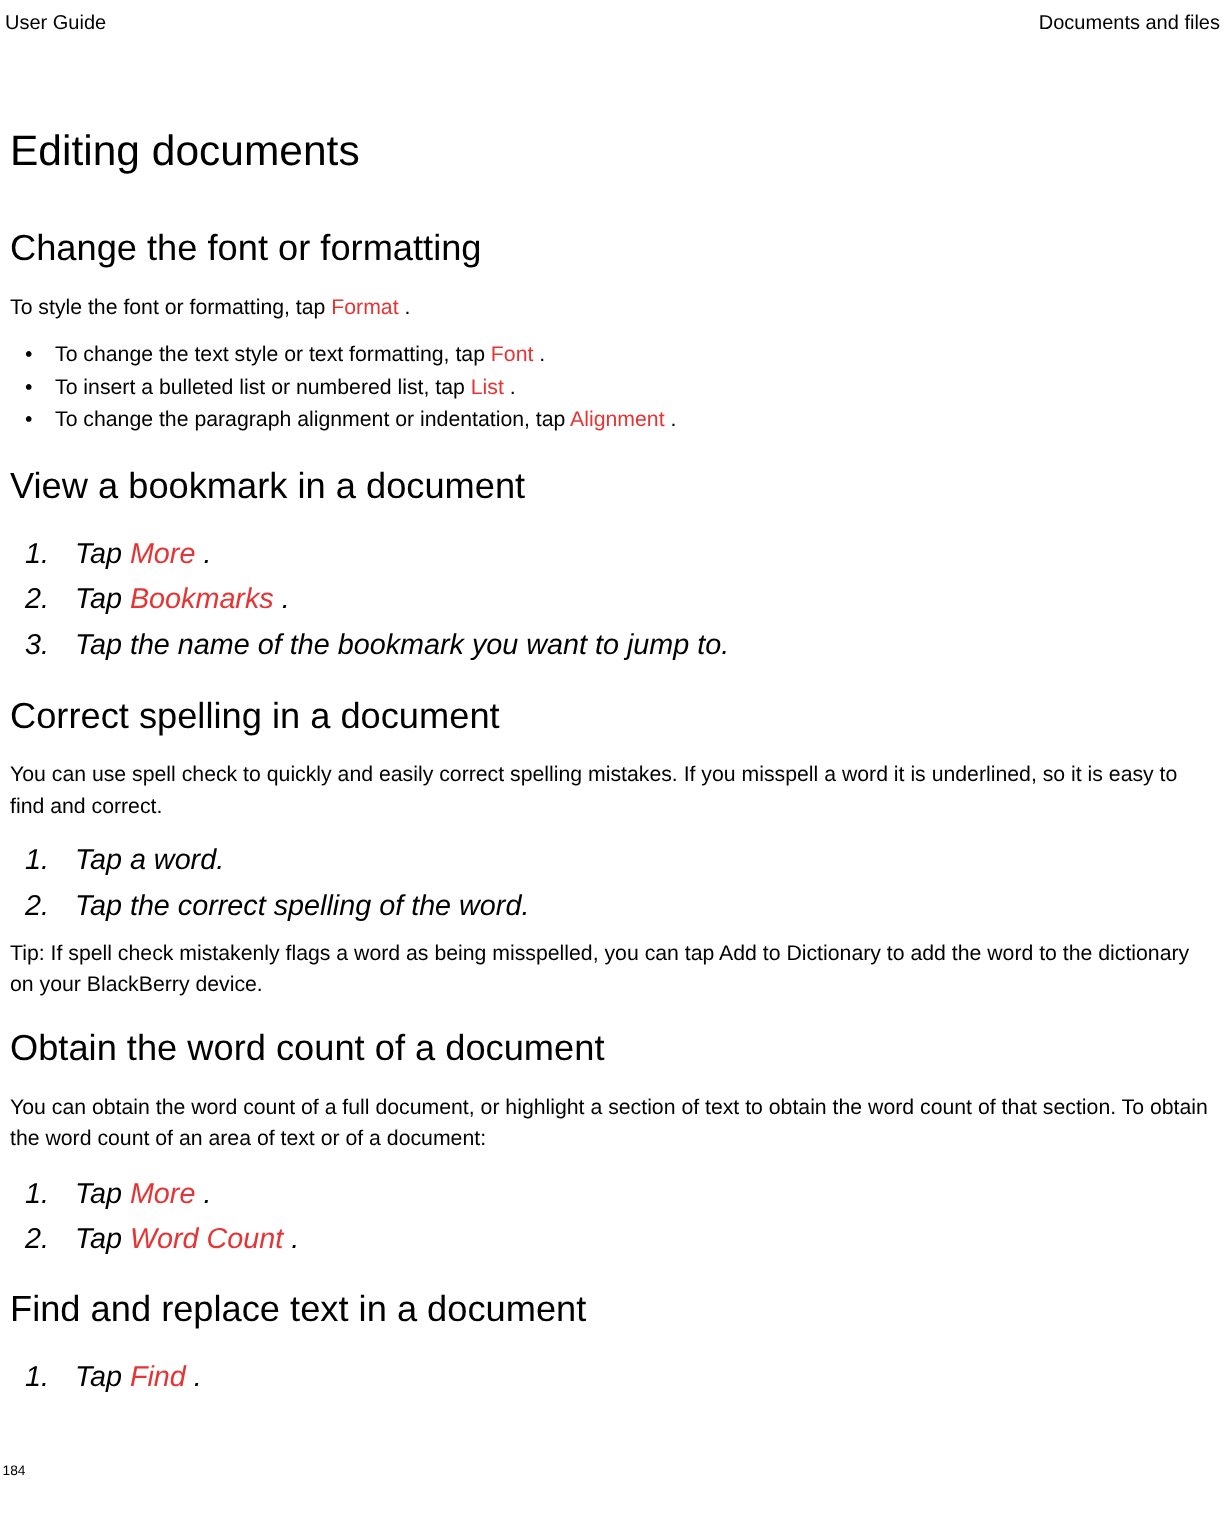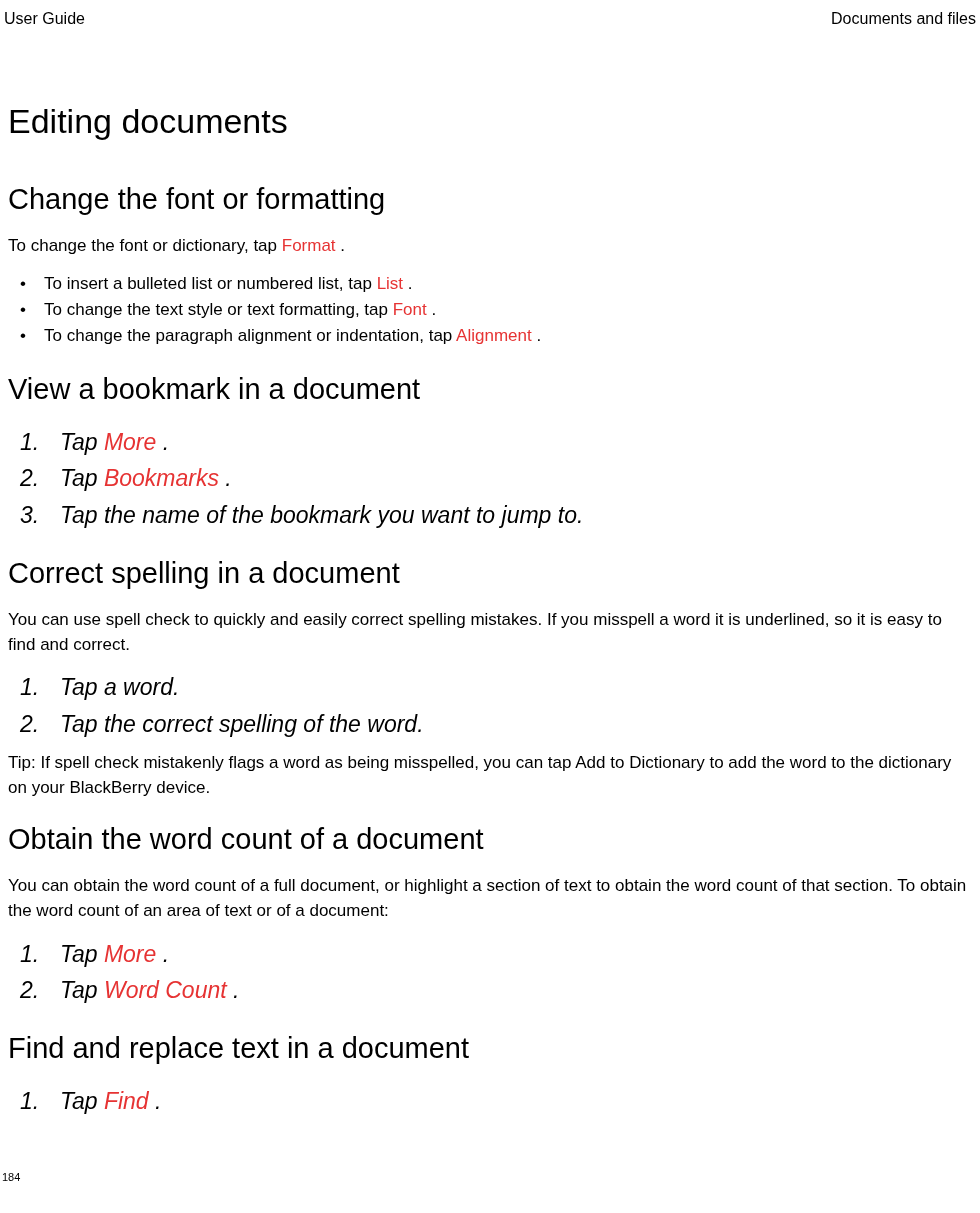--- a/index.html
+++ b/index.html
@@ -101,28 +101,28 @@
   <span>User Guide</span>
   <span>Documents and files</span>
 </div>
 
 <div class="content">
 
   <h1>Editing documents</h1>
 
   <h2>Change the font or formatting</h2>
   <p>
-    <span>To change the font or dictionary, tap </span><span class="highlight">Format</span><span> .</span>
+    <span>To style the font or formatting, tap </span><span class="highlight">Format</span><span> .</span>
   </p>
   <ul class="bullet-list">
     <li>
-      <span>To insert a bulleted list or numbered list, tap </span><span class="highlight">List</span><span> .</span>
+      <span>To change the text style or text formatting, tap </span><span class="highlight">Font</span><span> .</span>
     </li>
     <li>
-      <span>To change the text style or text formatting, tap </span><span class="highlight">Font</span><span> .</span>
+      <span>To insert a bulleted list or numbered list, tap </span><span class="highlight">List</span><span> .</span>
     </li>
     <li>
       <span>To change the paragraph alignment or indentation, tap </span><span class="highlight">Alignment</span><span> .</span>
     </li>
   </ul>
 
   <h2>View a bookmark in a document</h2>
   <ol class="numbered-list">
     <li>
       <span>Tap </span><span class="highlight">More</span><span> .</span>

